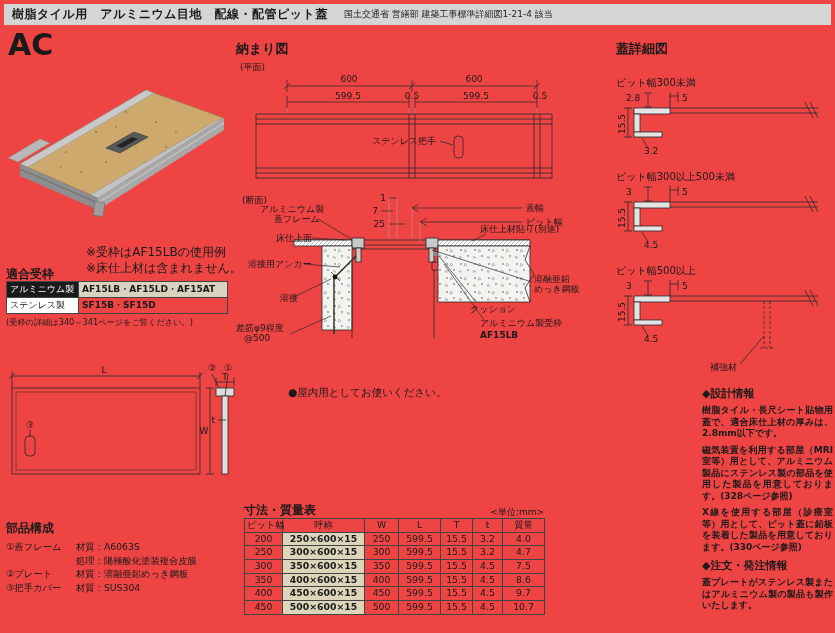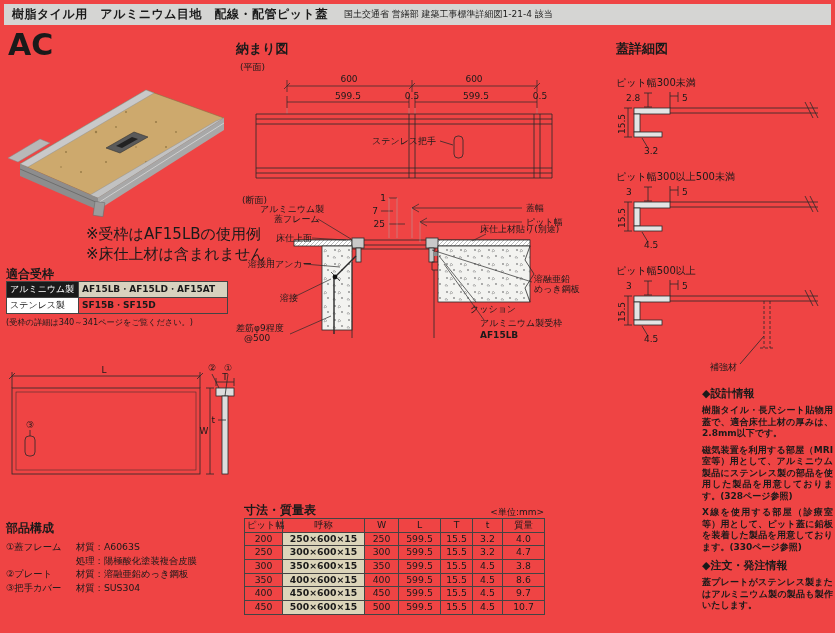--- a/index.html
+++ b/index.html
@@ -3,21 +3,21 @@
 <meta charset="utf-8">
 <style>
   * { margin:0; padding:0; box-sizing:border-box; }
   body { font-family:"DejaVu Sans","Liberation Sans",sans-serif; background:#fff; }
   .page { position:relative; width:835px; height:633px; background:#ef4444; overflow:hidden; color:#1a1a1a; font-size:10px; }
   .abs { position:absolute; }
   .topbar { position:absolute; left:4px; top:4px; width:827px; height:21px; background:#d5d5d3; display:flex; align-items:center; gap:16px; padding:0 8px; }
   .topbar .title { font-size:12px; font-weight:bold; letter-spacing:0.5px; white-space:nowrap; }
   .topbar .standard { font-size:9px; white-space:nowrap; }
   .model { position:absolute; left:8px; top:30px; font-size:30px; font-weight:bold; line-height:1; }
-  .photo-notes { position:absolute; left:86px; top:224px; font-size:15px; line-height:1.35; }
+  .photo-notes { position:absolute; left:86px; top:244px; font-size:12px; line-height:1.35; }
   .sec-title { font-weight:bold; font-size:12px; }
   .frames-title { position:absolute; left:6px; top:266px; }
   .frames-table { position:absolute; left:6px; top:281px; width:222px; border-collapse:collapse; font-size:9px; }
   .frames-table td { border:1px solid #444; height:16px; padding:0 3px; white-space:nowrap; }
   .frames-table .lbl1 { background:#1a1a1a; color:#fff; width:72px; }
   .frames-table .lbl2 { background:#fff; width:72px; }
   .frames-table .val  { font-weight:bold; }
   .frames-table .val1 { background:#d8d2bf; }
   .frames-note { position:absolute; left:6px; top:317px; font-size:8.2px; }
   .parts { position:absolute; left:6px; top:520px; width:228px; font-size:9.3px; }
@@ -272,20 +272,21 @@
     <text x="2" y="141" font-size="8.5">差筋φ9程度</text>
     <text x="10" y="151" font-size="8.5">@500</text>
     <text x="246" y="42" font-size="8.5">床仕上材貼り(別途)</text>
     <text x="300" y="92">溶融亜鉛</text>
     <text x="300" y="102">めっき鋼板</text>
     <text x="236" y="122">クッション</text>
     <text x="246" y="136" font-size="8.5">アルミニウム製受枠</text>
     <text x="246" y="148" font-weight="bold">AF15LB</text>
   </svg>
 
+  <div class="indoor-note">●屋内用としてお使いください。</div>
 
   <div class="details-title">蓋詳細図</div>
 
   <div class="fig-label" style="left:616px;top:76px">ピット幅300未満</div>
   <svg class="abs" style="left:614px;top:88px" width="218" height="78" viewBox="0 0 218 78">
     <g stroke="#2a2a2a" stroke-width="0.8" fill="none">
       <line x1="34" y1="5" x2="34" y2="19"></line>
         <line x1="30" y1="5" x2="38" y2="5"></line>
         <line x1="30" y1="19" x2="38" y2="19"></line>
       <line x1="56" y1="8" x2="64" y2="8"></line>
@@ -412,21 +413,21 @@
           <td>3.2</td>
           <td>4.7</td>
         </tr>
         <tr>
           <td>300</td>
           <td class="callout">350×600×15</td>
           <td>350</td>
           <td>599.5</td>
           <td>15.5</td>
           <td>4.5</td>
-          <td>3.8</td>
+          <td>7.5</td>
         </tr>
         <tr>
           <td>350</td>
           <td class="callout">400×600×15</td>
           <td>400</td>
           <td>599.5</td>
           <td>15.5</td>
           <td>4.5</td>
           <td>8.6</td>
         </tr>

